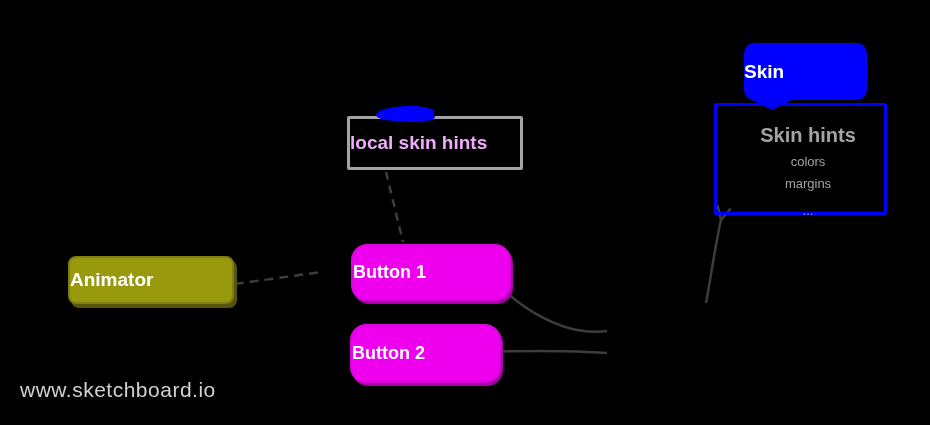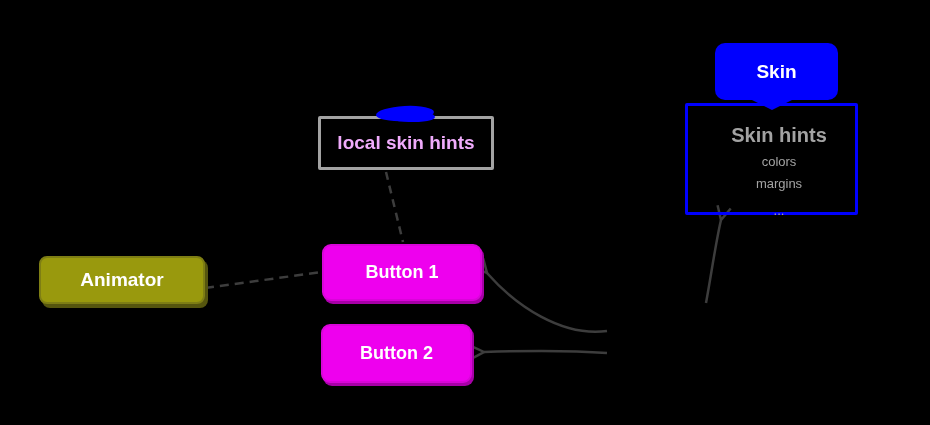--- a/index.html
+++ b/index.html
@@ -5,46 +5,47 @@
   html,body{margin:0;padding:0;background:#000;}
   #canvas{
     position:relative;
     width:930px;height:425px;
     background:#000000;
     overflow:hidden;
     font-family:"Liberation Sans", sans-serif;
   }
   .node{
     position:absolute;
-    display:flex;align-items:center;justify-content:center;
+    display:flex;align-items:center;justify-content:flex-start;
     box-sizing:border-box;
     font-weight:bold;
     color:#ffffff;
     text-align:center;
+    margin-left:29px;
   }
   
   .node-skin{
     left:715px;top:43px;width:123px;height:57px;
     background:#0000fe;border-radius:10px;
     font-size:19px;
     z-index:3;
   }
   .node-animator{
     left:39px;top:256px;width:166px;height:48px;
     background:#99990d;
     border:2px solid #7e7e14;
     box-shadow:3px 4px 0 #55550e;
     border-radius:8px;
     font-size:19px;
   }
   .node-button{
     background:#ee00ee;
     border:2px solid #d905d9;
     box-shadow:2px 3px 0 #a800a8;
-    border-radius:9px;
+    border-radius:16px;
     font-size:18px;
   }
   .node-button1{left:322px;top:244px;width:160px;height:57px;}
   .node-button2{left:321px;top:324px;width:151px;height:59px;}
   .node-skinlet{
     left:607px;top:303px;width:203px;height:56px;
     background:#0f9d0f;
     border:3px solid #0b7f0b;
     box-shadow:2px 3px 0 #076307;
     border-radius:9px;
@@ -139,14 +140,15 @@
   </div>
 
   <div class="node node-button node-button1">
     <span>Button 1</span>
   </div>
   <div class="node node-button node-button2">
     <span>Button 2</span>
   </div>
 
 
+  <div class="watermark">www.sketchboard.io</div>
 
 </div>
 
 </body></html>

